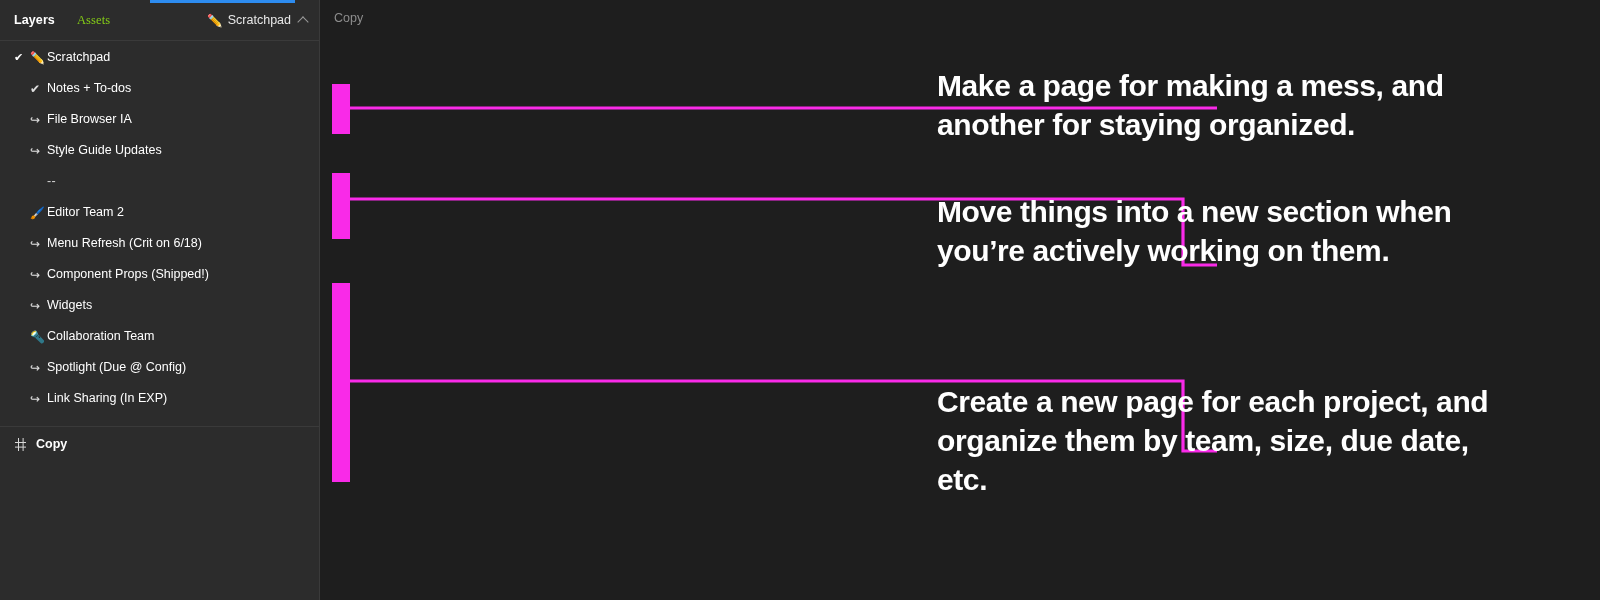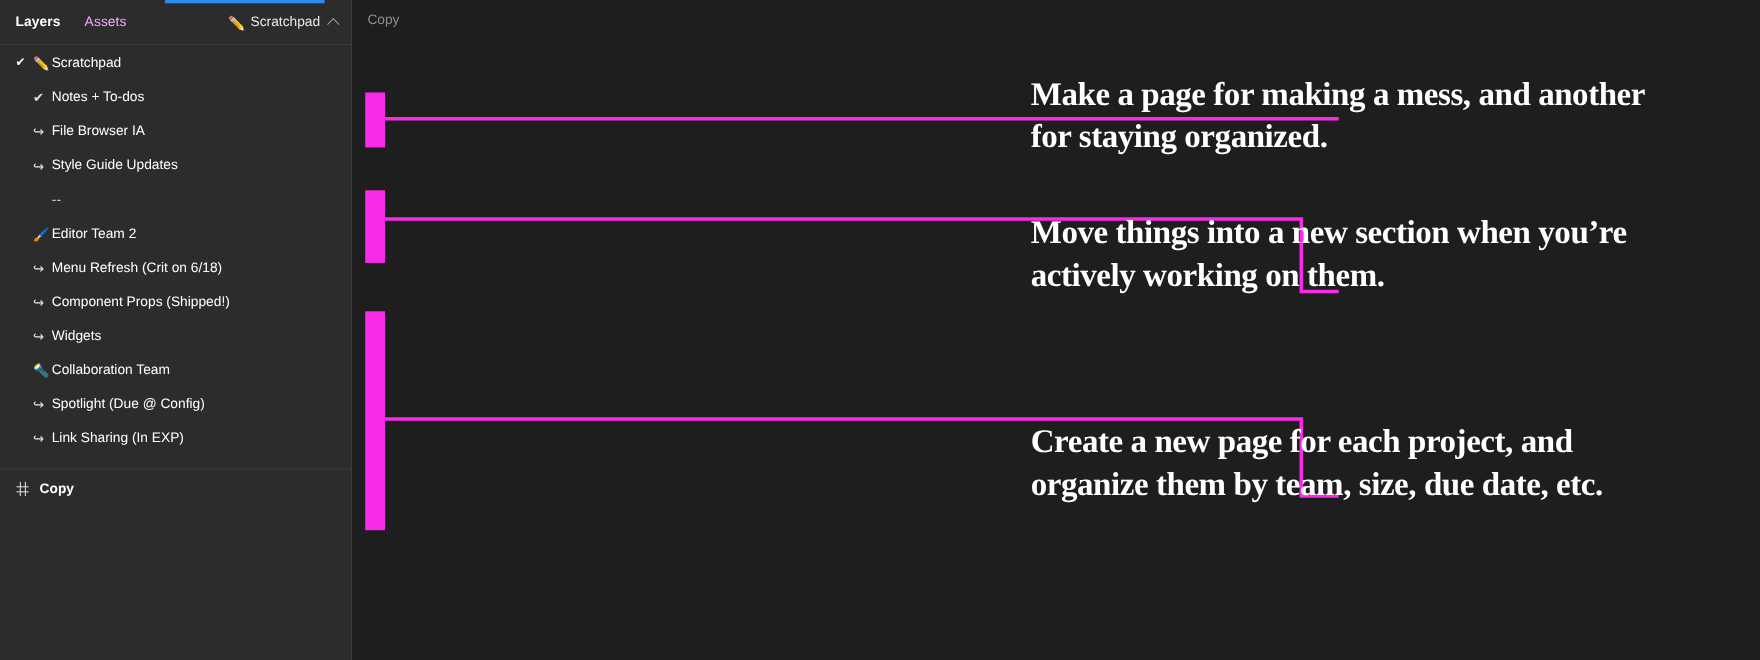--- a/index.html
+++ b/index.html
@@ -29,21 +29,21 @@
   .panel-tabs {
     height:41px; display:flex; align-items:center;
     padding:0 12px 0 14px;
     border-bottom:1px solid #3a3a3a;
     position:relative;
   }
   .panel-tab {
     font-size:12.5px; font-weight:bold; color:#ffffff;
     margin-right:22px; letter-spacing:0.1px;
   }
-  .panel-tab.inactive { color:#f0abfc; font-weight:normal; }
+  .panel-tab.inactive { color:#84cc16; font-weight:normal;font-family:Liberation Serif, serif; }
   .page-chip {
     margin-left:auto; display:flex; align-items:center; gap:5px;
     font-size:12.5px; color:#e8e8e8;
   }
   .page-chip .emoji { font-size:12.5px; }
   .chev-up {
     display:inline-block; width:8px; height:8px;
     border-left:1.3px solid #9a9a9a; border-top:1.3px solid #9a9a9a;
     transform:rotate(45deg); margin-left:3px; margin-top:3px;
   }
@@ -114,21 +114,21 @@
   .canvas-label {
     position:absolute; left:14px; top:11px;
     font-size:12.5px; color:#8d8d8d;
   }
 
   .art { position:absolute; left:0; top:0; width:1280px; height:600px; }
 
   .headings { position:absolute; left:617px; top:0; width:600px; }
   .heading {
     position:absolute;
-    font-family:Liberation Serif, serif;
+    font-family:Liberation Sans, sans-serif;
     font-weight:bold; color:#ffffff;
     font-size:30px; line-height:39px;
     letter-spacing:-0.4px;
     width:580px;
   }
   .heading.h1 { top:66px; }
   .heading.h2 { top:192px; }
   .heading.h3 { top:382px; }
 </style>
 </head>

